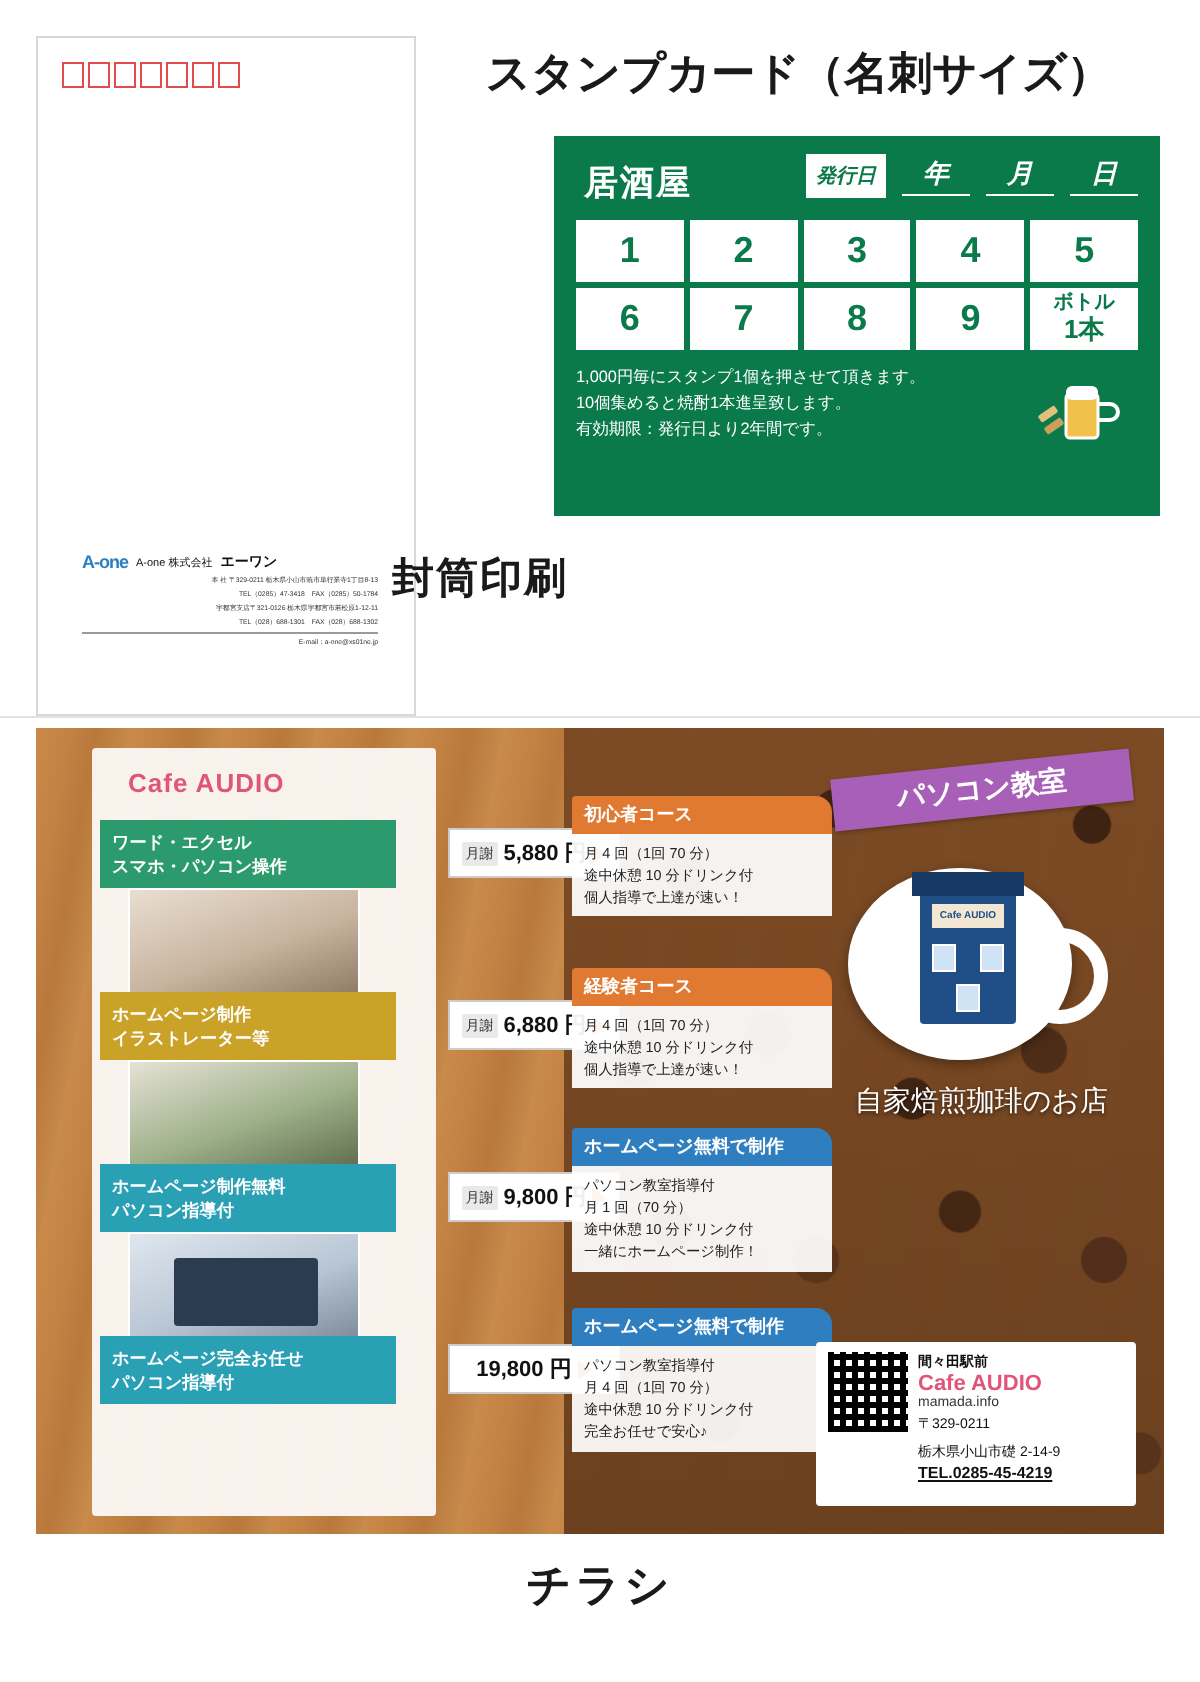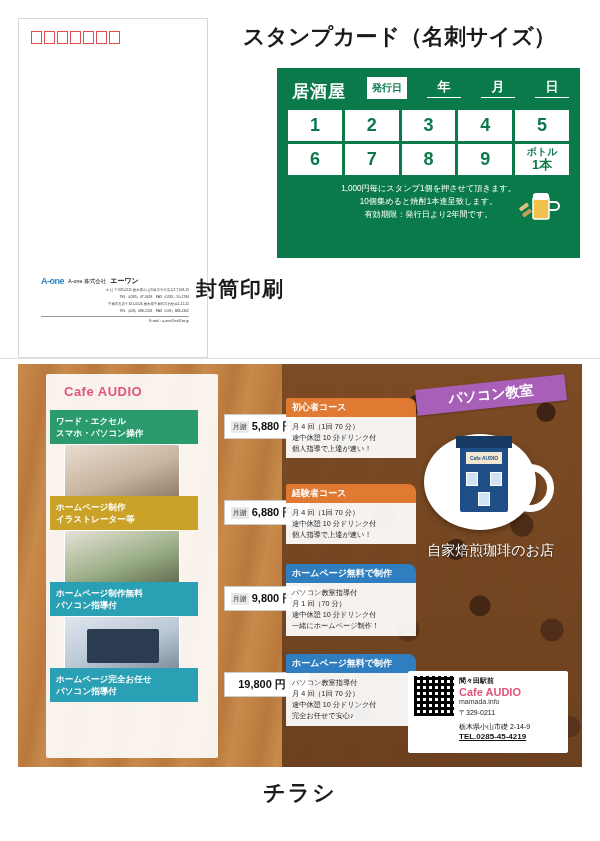--- a/index.html
+++ b/index.html
@@ -50,21 +50,21 @@
   .stampcard {
     position: absolute; left: 277px; top: 68px; width: 303px; height: 190px;
     background: #0b7a4b; border: 1px solid #0b7a4b;
     padding: 8px 10px 6px 10px;
   }
   .sc-top { display: flex; align-items: flex-start; justify-content: space-between; }
   .sc-title {
     color: #ffffff; font-size: 17px; font-weight: bold; letter-spacing: 1px;
     padding-top: 3px; padding-left: 4px;
   }
-  .sc-issue { display: flex; align-items: center; gap: 16px; }
+  .sc-issue { display: flex; align-items: center; gap: 4px; font-style: italic; }
   .sc-issue-label {
     background: #ffffff; color: #0b7a4b; font-size: 10px; font-weight: bold;
     padding: 3px 4px; border: 1px solid #fff;
   }
   .sc-issue-cell {
     color: #ffffff; font-size: 13px; font-weight: bold;
     border-bottom: 1px solid #ffffff; width: 34px; text-align: center;
     margin-left: 4px; padding-bottom: 1px;
   }
   .sc-grid {
@@ -76,21 +76,21 @@
     display: flex; align-items: center; justify-content: center;
     font-size: 18px; font-weight: bold;
   }
   .sc-cell.bottle {
     flex-direction: column; gap: 0px; line-height: 1.05;
   }
   .sc-cell.bottle .b1 { font-size: 10px; }
   .sc-cell.bottle .b2 { font-size: 13px; }
   .sc-notes {
     margin-top: 7px; color: #ffffff; font-size: 8.2px; line-height: 1.6;
-    text-align: center; position: relative;
+    position: relative;
   }
   .sc-notes .nline { display: block; }
   .beer-icon {
     position: absolute; right: 6px; bottom: -2px; width: 46px; height: 34px;
   }
 
   
   .flyer {
     position: absolute; left: 18px; top: 364px; width: 564px; height: 403px;
     background: #b9783c;

